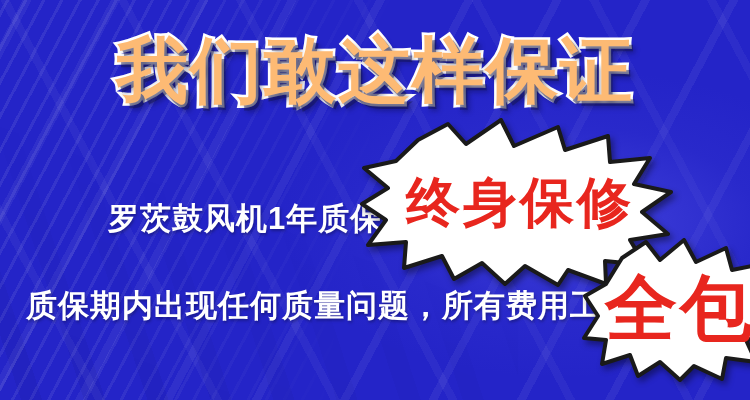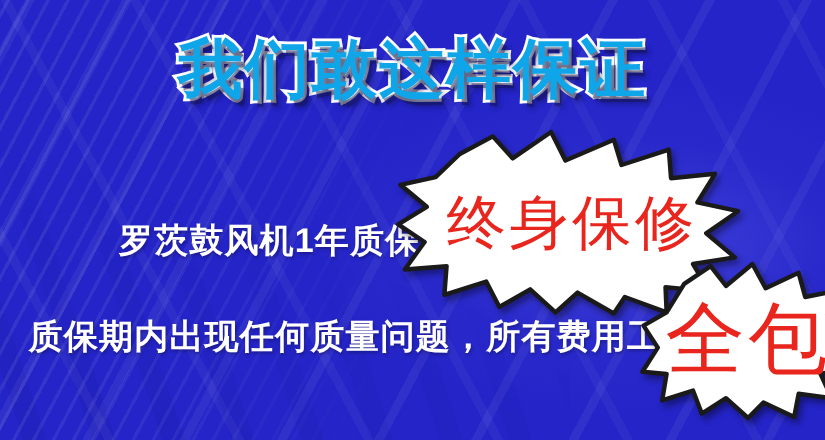--- a/index.html
+++ b/index.html
@@ -105,25 +105,25 @@
             mask-image: linear-gradient(20deg, rgba(0,0,0,0.9) 0%, rgba(0,0,0,0) 70%);
   }
 
   
   .headline {
     position: absolute;
     left: 0;
     right: 0;
     top: 34px;
     text-align: center;
-    font-size: 59px;
+    font-size: 72px;
     line-height: 1.0;
     font-weight: bold;
     letter-spacing: 2px;
-    color: #0ea5e9;
+    color: #fdba74;
     -webkit-text-stroke: 5px #ffffff;
     paint-order: stroke fill;
     text-shadow:
       4px 5px 0 rgba(20,20,70,0.45),
       6px 7px 5px rgba(10,10,50,0.35);
     white-space: nowrap;
   }
 
   
   .line {
@@ -155,21 +155,21 @@
     position: absolute;
     inset: 0;
     width: 100%;
     height: 100%;
     overflow: visible;
     filter: drop-shadow(3px 4px 3px rgba(0,0,0,0.40));
   }
   .burst-text {
     position: relative;
     color: #e8261e;
-    font-weight: normal;
+    font-weight: bold;
     white-space: nowrap;
     letter-spacing: 3px;
   }
 
   .burst--primary {
     left: 362px;
     top: 118px;
     width: 310px;
     height: 167px;
   }

